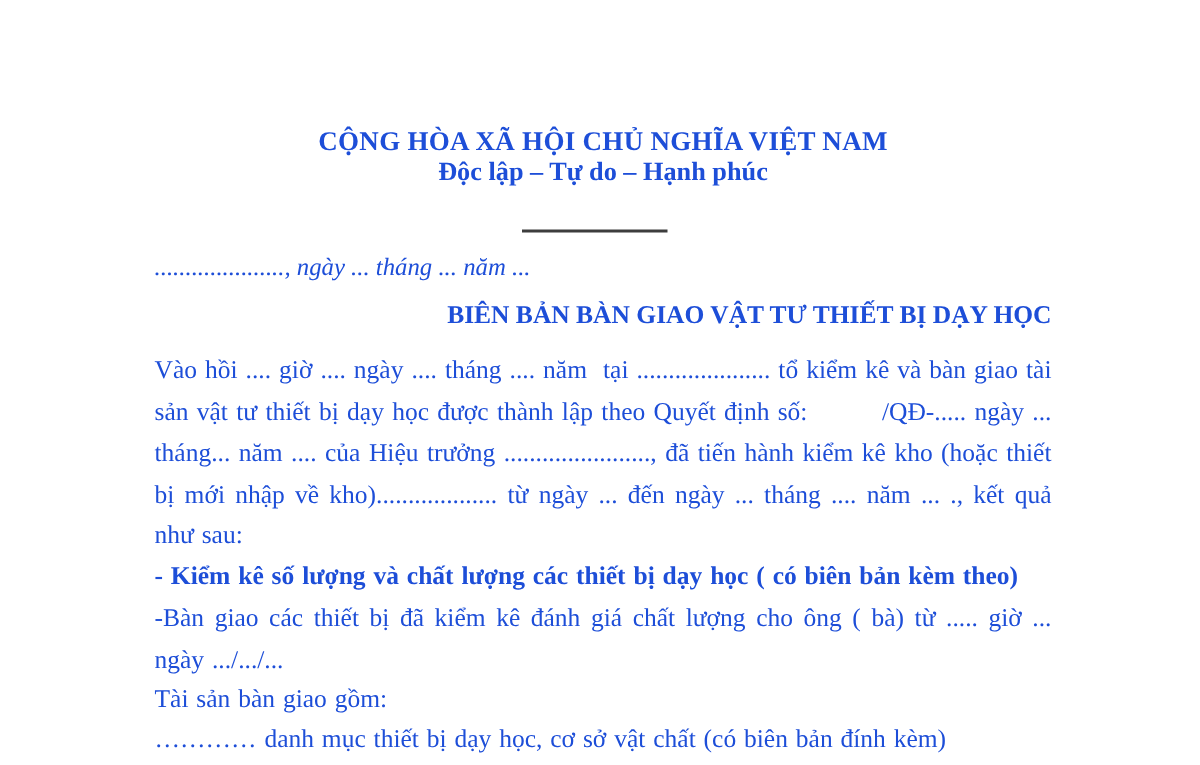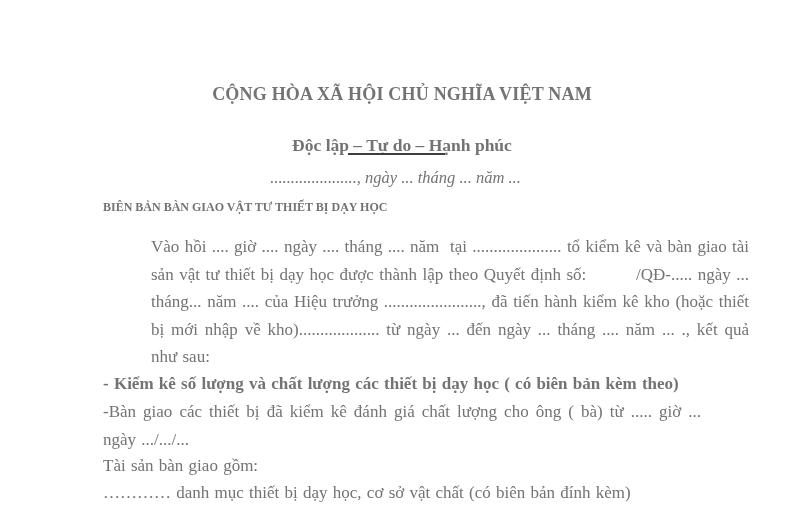--- a/index.html
+++ b/index.html
@@ -7,71 +7,70 @@
     padding: 0;
     background: #ffffff;
   }
   .page {
     position: relative;
     width: 792px;
     height: 510px;
     background: #ffffff;
     overflow: hidden;
     font-family: "Liberation Serif", "DejaVu Serif", serif;
-    color: #737373;
+    color: #1d4ed8;
   }
   .block {
     position: absolute;
     left: 103px;
     width: 598px;
   }
   .nat-header {
     top: 84px;
     text-align: center;
     font-weight: 700;
     font-size: 18px;
     letter-spacing: 0.2px;
   }
   .motto {
-    top: 135px;
+    top: 104px;
     text-align: center;
     font-weight: 700;
     font-size: 17.5px;
   }
   .motto-rule {
     position: absolute;
     top: 153px;
     left: 348px;
     width: 97px;
     height: 0;
     border-top: 2px solid #3d3d3d;
   }
   .date-line {
     top: 168px;
-    text-align: center;
+    text-align: left;
     padding-right: 13px;
     box-sizing: border-box;
     font-style: italic;
     font-size: 16.5px;
   }
   .doc-title {
     top: 200px;
-    text-align: left;
+    text-align: right;
     font-weight: 700;
-    font-size: 12px;
+    font-size: 17px;
   }
   .body-text {
     font-size: 17px;
     line-height: 27.6px;
     word-spacing: 1px;
   }
   .para-opening {
     top: 233px;
     text-align: justify;
-    margin-left: 48px;
   }
   .item-1 {
     top: 370px;
     font-weight: bold;
   }
   .item-2 {
     top: 398px;
     text-align: justify;
     font-family: Liberation Serif, serif;
   }

